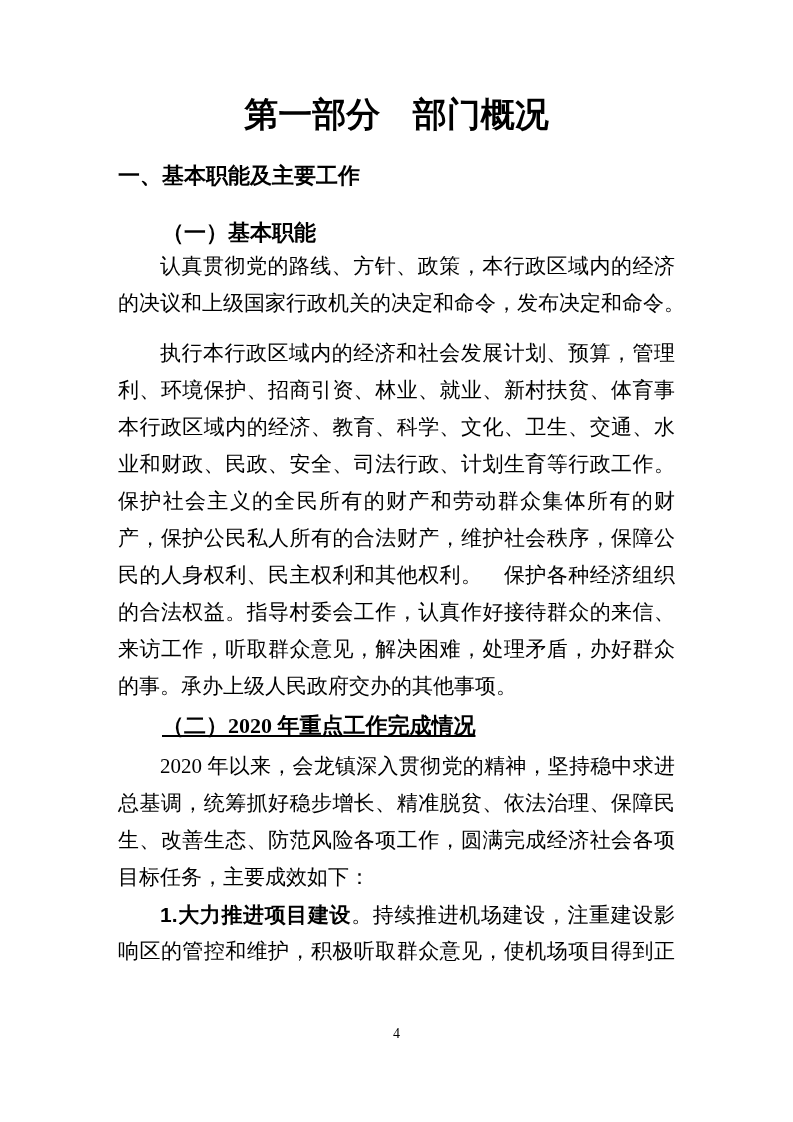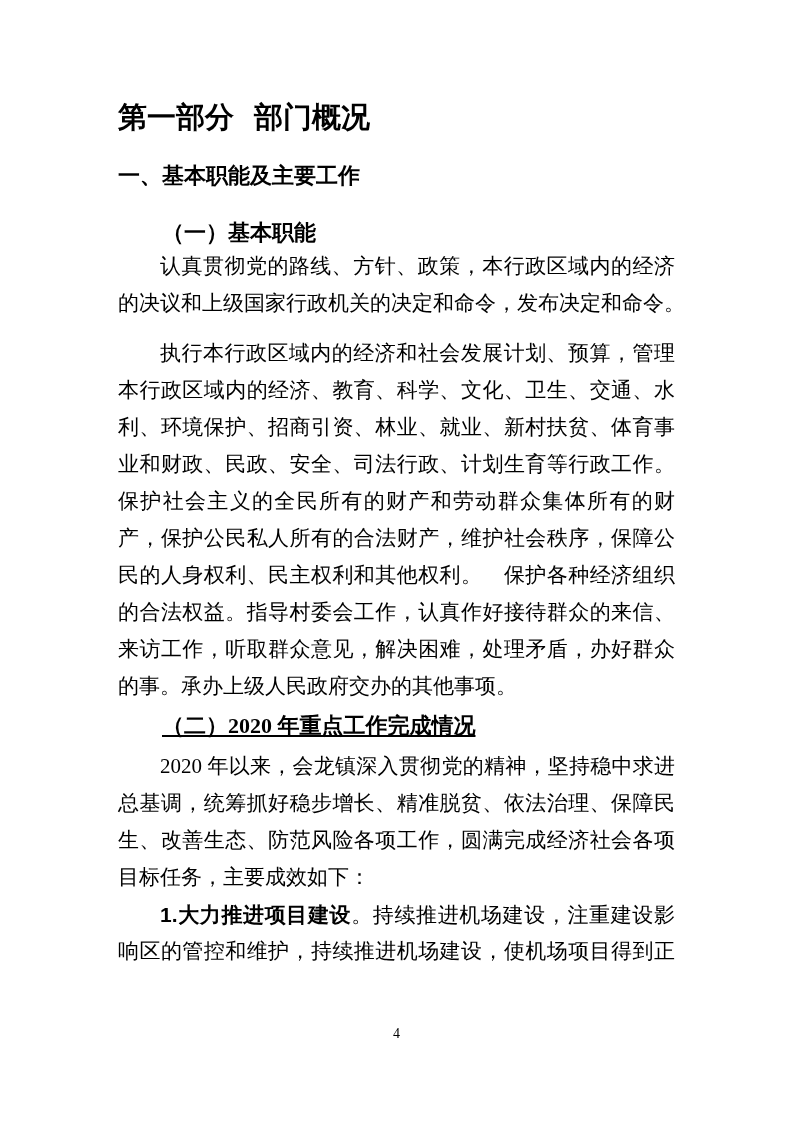--- a/index.html
+++ b/index.html
@@ -16,25 +16,25 @@
     overflow: hidden;
     font-family: "Liberation Serif", "DejaVu Serif", serif;
   }
   .content {
     position: absolute;
     left: 118px;
     top: 94px;
     width: 557px;
   }
   .doc-title {
-    font-family: Liberation Sans, sans-serif;
+    font-family: Liberation Mono, monospace;
     font-weight: 700;
-    font-size: 29px;
+    font-size: 34px;
     line-height: 46px;
-    text-align: left;
+    text-align: center;
     word-spacing: 12px;
     margin: 0 0 21px 0;
     white-space: nowrap;
   }
   .sec { margin: 0; }
   .sec.h1 {
     font-family: "Liberation Sans", "DejaVu Sans", sans-serif;
     font-weight: 700;
     font-size: 22px;
     line-height: 30px;
@@ -86,36 +86,36 @@
     <div class="doc-title">第一部分 部门概况</div>
 
   <div class="sec h1">一、基本职能及主要工作</div>
       <div class="sec h2">（一）基本职能</div>
       <div class="sec para">
         <div class="line fill indent">认真贯彻党的路线、方针、政策，本行政区域内的经济</div>
         <div class="line">的决议和上级国家行政机关的决定和命令，发布决定和命令。</div>
       </div>
       <div class="sec para">
         <div class="line fill indent">执行本行政区域内的经济和社会发展计划、预算，管理</div>
+        <div class="line fill">利、环境保护、招商引资、林业、就业、新村扶贫、体育事</div>
         <div class="line fill">本行政区域内的经济、教育、科学、文化、卫生、交通、水</div>
-        <div class="line fill">利、环境保护、招商引资、林业、就业、新村扶贫、体育事</div>
         <div class="line fill">业和财政、民政、安全、司法行政、计划生育等行政工作。</div>
         <div class="line fill">保护社会主义的全民所有的财产和劳动群众集体所有的财</div>
         <div class="line fill">产，保护公民私人所有的合法财产，维护社会秩序，保障公</div>
         <div class="line fill">民的人身权利、民主权利和其他权利。　保护各种经济组织</div>
         <div class="line fill">的合法权益。指导村委会工作，认真作好接待群众的来信、</div>
         <div class="line fill">来访工作，听取群众意见，解决困难，处理矛盾，办好群众</div>
         <div class="line">的事。承办上级人民政府交办的其他事项。</div>
       </div>
       <div class="sec h2">（二）2020 年重点工作完成情况</div>
       <div class="sec para">
         <div class="line fill indent">2020 年以来，会龙镇深入贯彻党的精神，坚持稳中求进</div>
         <div class="line fill">总基调，统筹抓好稳步增长、精准脱贫、依法治理、保障民</div>
         <div class="line fill">生、改善生态、防范风险各项工作，圆满完成经济社会各项</div>
         <div class="line">目标任务，主要成效如下：</div>
       </div>
       <div class="sec para">
         <div class="line fill indent"><span class="lead">1.大力推进项目建设</span>。持续推进机场建设，注重建设影</div>
-        <div class="line fill">响区的管控和维护，持续推进机场建设，使机场项目得到正</div>
+        <div class="line fill">响区的管控和维护，积极听取群众意见，使机场项目得到正</div>
       </div>
     </div>
   <div class="page-number">4</div>
 </div>
 
 </body></html>

